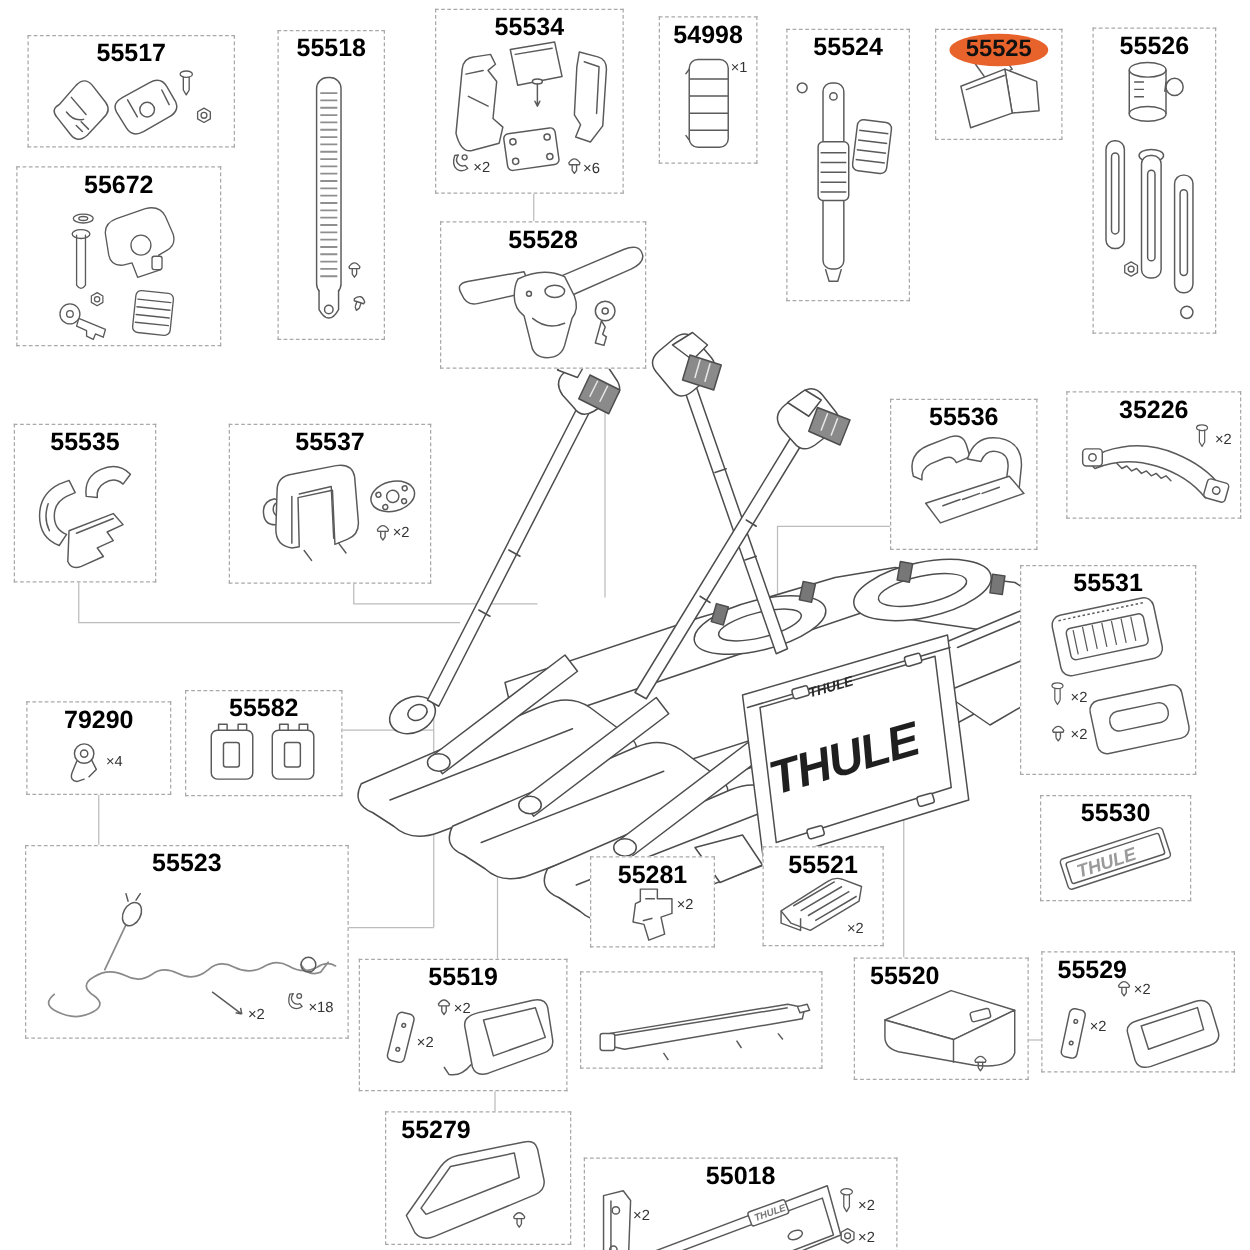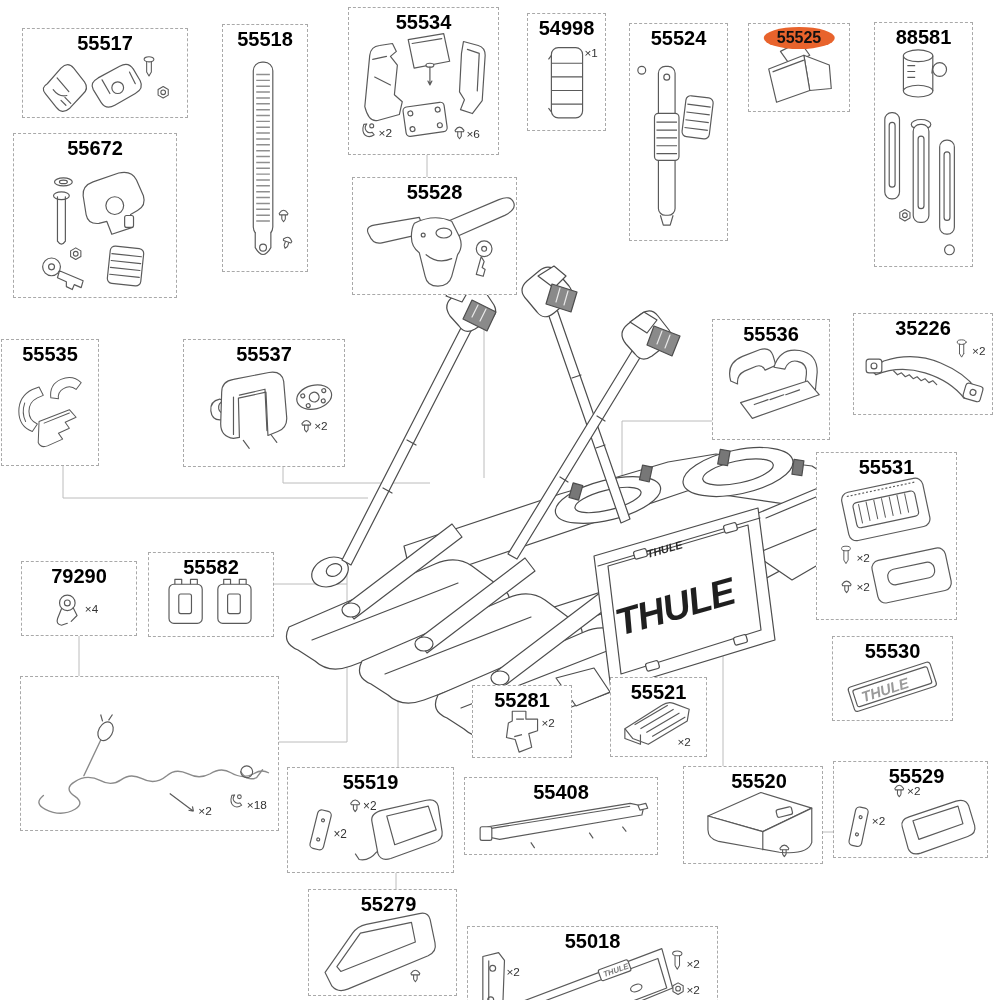--- a/index.html
+++ b/index.html
@@ -2,23 +2,23 @@
 <html><head>
 <meta charset="utf-8">
 <style>
   html,body{margin:0;padding:0;}
   body{width:1000px;height:1000px;position:relative;background:#fff;overflow:hidden;
        font-family:"Liberation Sans",sans-serif;}
   #scene{position:absolute;left:0;top:0;z-index:0;}
   .box{position:absolute;border:1px dashed #a9a9a9;background:#fff;box-sizing:border-box;z-index:2;}
   .lbl{position:absolute;top:3px;left:0;right:0;text-align:center;font-weight:bold;
        font-size:20px;color:#000;z-index:3;}
-  .lbl.left{text-align:center;padding-left:12px;}
+  .lbl.left{text-align:left;padding-left:12px;}
   .hl{position:absolute;top:3px;left:50%;transform:translateX(-50%);background:#e8632c;
-      border-radius:50%;padding:2px 13px;font-weight:bold;font-size:16px;color:#111;z-index:3;white-space:nowrap;}
+      border-radius:50%;padding:2px 13px;font-weight:bold;font-size:19px;color:#111;z-index:3;white-space:nowrap;}
   svg.part{position:absolute;left:0;top:0;width:100%;height:100%;}
   text.qty{font-family:"Liberation Sans",sans-serif;font-size:12px;fill:#333;stroke:none;}
   text.brand-big{font:italic bold 38px "Liberation Sans",sans-serif;fill:#1f1f1f;letter-spacing:-1px;stroke:none;}
   text.brand-small{font:italic bold 11px "Liberation Sans",sans-serif;fill:#2a2a2a;stroke:none;}
   text.badge-txt{font:italic bold 15px "Liberation Sans",sans-serif;fill:#9a9a9a;stroke:none;}
   text.badge-tiny{font:italic bold 8px "Liberation Sans",sans-serif;fill:#777;stroke:none;}
 </style>
 </head>
 <body>
 
@@ -165,21 +165,21 @@
       <rect x="31" y="36" width="20" height="178" rx="9"></rect>
       <line x1="41" y1="48" x2="41" y2="204" stroke="#8f8f8f" stroke-width="14" stroke-dasharray="1.5,4.5"></line>
       <path d="M33,210 l0,16 q8,14 16,0 l0,-16"></path>
       <circle cx="41" cy="226" r="3.5" fill="none"></circle>
       <use href="#g-scrp" transform="translate(56,186)"></use>
       <use href="#g-scrp" transform="translate(62,212) rotate(18)"></use>
     </g>
   </svg>
 </div>
 
-<div class="box" style="left:13px;top:133px;width:164px;height:165px">
+<div class="box" style="left:13px;top:133px;width:164px;height:144px">
   <div class="lbl">55672</div>
   <svg class="part" viewBox="0 0 164 160">
     <g stroke="#5a5a5a" fill="#fff" stroke-width="1.2" stroke-linejoin="round" stroke-linecap="round">
       <ellipse cx="50" cy="46" rx="9" ry="4"></ellipse>
         <ellipse cx="50" cy="46" rx="4" ry="1.8" fill="none"></ellipse>
       <ellipse cx="48" cy="60" rx="8" ry="4"></ellipse>
       <path d="M44,61 V106 M52,61 V106 M44,106 q4,6 8,0" fill="none"></path>
       <path d="M80,46 l26,-9 q13,-3 18,7 l7,16 q3,10 -6,15 l-7,4 2,13 -21,7 -5,-13 -8,2 q-11,1 -13,-9 l-3,-19 q-1,-10 10,-14 z"></path>
       <circle cx="102" cy="70" r="9" fill="none"></circle>
       <rect x="112" y="80" width="9" height="12" rx="2"></rect>
@@ -258,21 +258,21 @@
     <g stroke="#5a5a5a" fill="#fff" stroke-width="1.2" stroke-linejoin="round">
       <path d="M32,28 L52,18 L62,32 L42,42 Z"></path>
       <path d="M56,32 L82,42 L84,66 L62,68 Z"></path>
       <path d="M20,46 l36,-14 6,36 -34,12 z"></path>
       <path d="M24,49 l32,-12" fill="none"></path>
     </g>
   </svg>
 </div>
 
 <div class="box" style="left:874px;top:22px;width:99px;height:245px">
-  <div class="lbl">88581</div>
+  <div class="lbl">55526</div>
   <svg class="part" viewBox="0 0 99 245">
     <g stroke="#5a5a5a" fill="#fff" stroke-width="1.2" stroke-linejoin="round">
       <ellipse cx="44" cy="32" rx="15" ry="6"></ellipse>
       <path d="M29,32 V68 M59,32 V68" fill="none"></path>
       <ellipse cx="44" cy="68" rx="15" ry="6"></ellipse>
       <path d="M33,42 h8 M33,48 h8 M33,54 h8" fill="none"></path>
       <circle cx="66" cy="46" r="7"></circle>
         <path d="M59,42 l-1,8" fill="none"></path>
       <rect x="10" y="90" width="15" height="88" rx="7"></rect>
       <rect x="14.5" y="100" width="6" height="66" rx="3" fill="none"></rect>
@@ -297,21 +297,21 @@
       <ellipse cx="92" cy="56" rx="8" ry="5" fill="none"></ellipse>
       <path d="M74,78 q12,10 26,4" fill="none"></path>
       <circle cx="71" cy="58" r="2" fill="none"></circle>
       <circle cx="133" cy="72" r="8"></circle>
         <circle cx="133" cy="72" r="2.5" fill="none"></circle>
       <path d="M130,80 l-5,18 7,2 2,-7 -3,-2 2,-6 z"></path>
     </g>
   </svg>
 </div>
 
-<div class="box" style="left:1px;top:339px;width:98px;height:127px">
+<div class="box" style="left:11px;top:339px;width:114px;height:127px">
   <div class="lbl">55535</div>
   <svg class="part" viewBox="0 0 114 127">
     <g stroke="#5a5a5a" fill="#fff" stroke-width="1.2" stroke-linejoin="round" stroke-linecap="round">
       <path d="M36,98 q-16,-6 -16,-24 q0,-18 16,-26 l8,-3 5,10 -7,3 q-10,5 -10,16 q0,11 10,15 z"></path>
       <path d="M28,86 q-5,-10 -1,-22" fill="none"></path>
       <path d="M58,58 q-2,-16 12,-22 q14,-6 24,4 l-6,8 q-7,-6 -15,-1 q-7,4 -6,12 z"></path>
       <path d="M44,86 l36,-14 8,9 -13,6 5,7 -13,6 5,7 -18,8 q-8,3 -11,-4 z"></path>
       <path d="M50,88 l30,-12" fill="none"></path>
     </g>
   </svg>
@@ -415,20 +415,21 @@
       <g transform="translate(50,0)">
         <rect x="20" y="32" width="34" height="40" rx="5"></rect>
         <path d="M26,32 v-5 h7 v5 M42,32 v-5 h7 v5" fill="none"></path>
         <rect x="30" y="42" width="13" height="20" rx="2" fill="none"></rect>
       </g>
     </g>
   </svg>
 </div>
 
 <div class="box" style="left:20px;top:676px;width:259px;height:155px">
+  <div class="lbl">55523</div>
   <svg class="part" viewBox="0 0 259 155">
     <g stroke="#8a8a8a" fill="none" stroke-width="1.4" stroke-linejoin="round" stroke-linecap="round">
       <path d="M22,120 q-10,8 2,14 q16,8 30,0 q10,-6 0,-13 q-12,-8 0,-15 q12,-8 26,-1 q11,6 21,-1 q9,-7 21,-1 q13,7 25,-3 q9,-8 21,-2 q12,6 23,0 q11,-7 21,-1 q12,7 23,1 q8,-5 15,-1"></path>
       <path d="M63,100 L80,64"></path>
       <path d="M222,96 q6,10 16,6 l6,-8"></path>
     </g>
     <g stroke="#5a5a5a" fill="#fff" stroke-width="1.2" stroke-linejoin="round">
       <ellipse cx="85" cy="55" rx="7" ry="10" transform="rotate(28 85 55)"></ellipse>
       <path d="M88,44 l4,-6 M82,45 l-2,-7" fill="none"></path>
       <circle cx="228" cy="96" r="6" fill="none"></circle>
@@ -476,21 +477,20 @@
       <path d="M96,38 l44,-10 q10,-2 12,6 l4,26 q1,8 -8,11 l-44,16 q-10,3 -13,-5 l-6,-32 q-2,-9 11,-12 z"></path>
       <path d="M100,44 l42,-10 8,24 -42,15 z" fill="none"></path>
       <path d="M90,80 q-8,10 -18,8 l-4,-6" fill="none"></path>
     </g>
     <text class="qty" x="46" y="66">×2</text>
     <text class="qty" x="76" y="38">×2</text>
   </svg>
 </div>
 
 <div class="box" style="left:464px;top:777px;width:194px;height:78px">
-  <div class="lbl">55408</div>
   <svg class="part" viewBox="0 0 194 78">
     <g stroke="#5a5a5a" fill="#fff" stroke-width="1.2" stroke-linejoin="round">
       <path d="M20,58 l2,-8 146,-24 14,3 -2,9 -146,25 -14,-3 z"></path>
       <path d="M24,52 l144,-23" fill="none"></path>
       <rect x="14" y="50" width="12" height="14" rx="2"></rect>
       <path d="M66,66 l4,6 M126,56 l4,6 M160,50 l4,5" fill="none"></path>
       <path d="M176,28 l8,-2 2,5 -8,2 z"></path>
     </g>
   </svg>
 </div>

